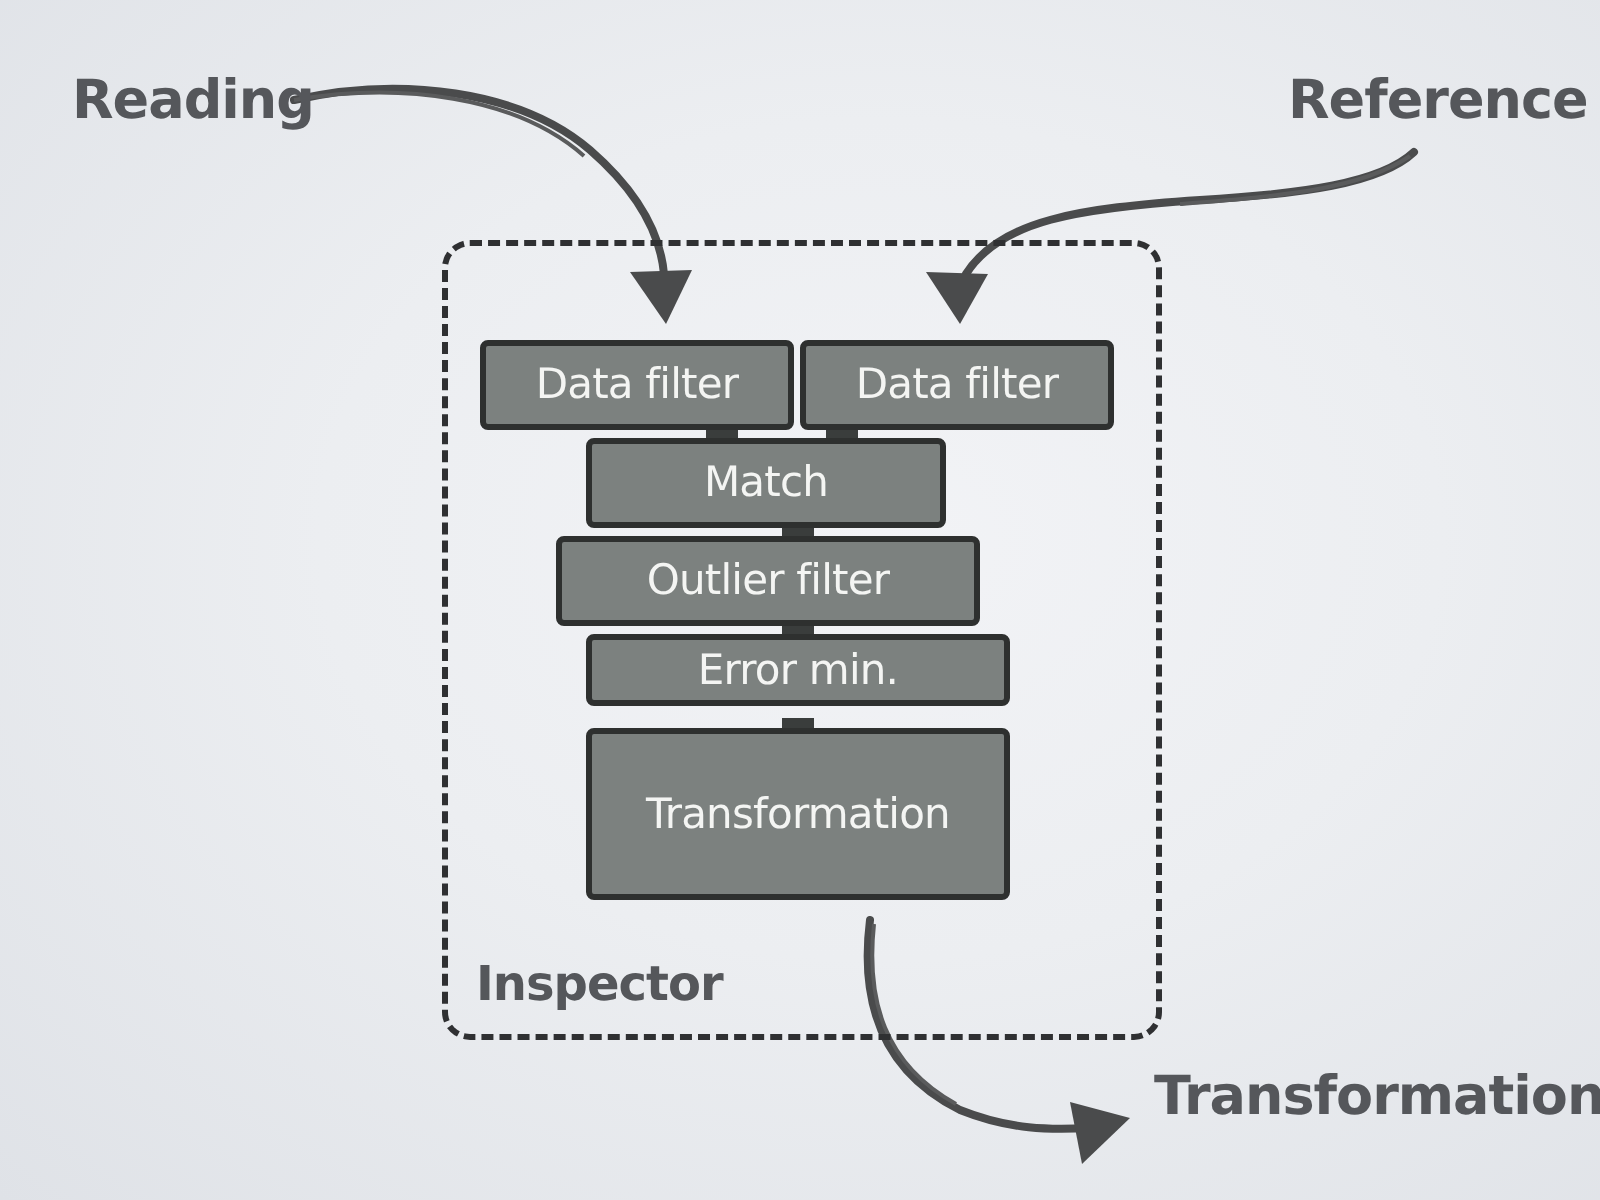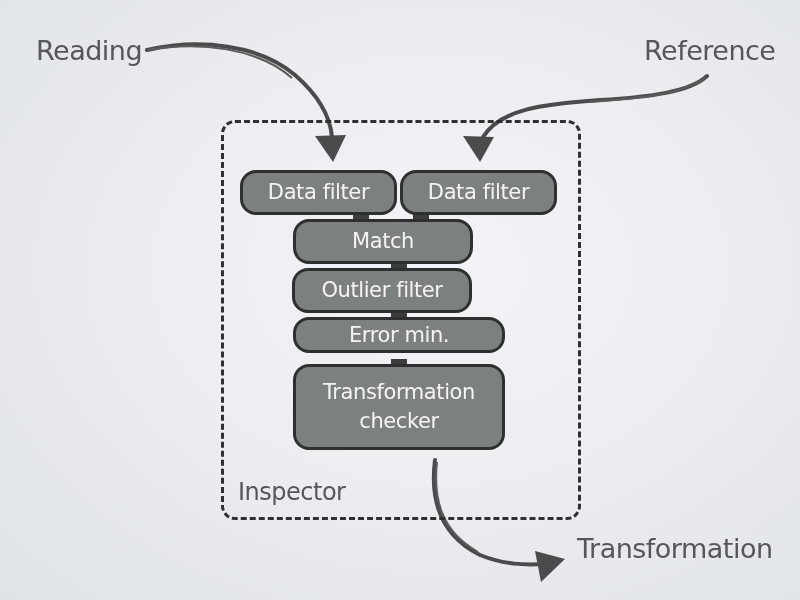--- a/index.html
+++ b/index.html
@@ -3,41 +3,41 @@
 <meta charset="utf-8">
 <style>
   html, body { margin:0; padding:0; }
   body {
     width:800px; height:600px; overflow:hidden; position:relative;
     background: radial-gradient(ellipse at 55% 45%, #f2f3f6 0%, #eceef1 45%, #dfe2e7 100%);
     font-family: "DejaVu Sans", "Liberation Sans", sans-serif;
   }
   .label {
     position:absolute; color:#55575b; font-size:27px; letter-spacing:-0.5px;
-    font-weight:400; white-space:nowrap;
+    font-weight:700; white-space:nowrap;
   }
   #lbl-reading { left:36px; top:35px; }
   #lbl-reference { left:644px; top:35px; }
   #lbl-transformation { left:577px; top:533px; }
   #lbl-inspector { left:238px; top:478px; font-size:24px; }
 
   .dashed-box {
     position:absolute; left:221px; top:120px; width:354px; height:394px;
     border:3px dashed #2f3032; border-radius:14px;
   }
   .block {
     position:absolute; background:#7c817f; border:3px solid #2e302f;
-    border-radius:16px; color:#f4f5f3; font-size:21px; letter-spacing:-0.4px;
+    border-radius:4px; color:#f4f5f3; font-size:21px; letter-spacing:-0.4px;
     display:flex; align-items:center; justify-content:center; text-align:center;
     line-height:29px; box-sizing:border-box;
   }
   #blk-df1 { left:240px; top:170px; width:157px; height:45px; }
   #blk-df2 { left:400px; top:170px; width:157px; height:45px; }
   #blk-match { left:293px; top:219px; width:180px; height:45px; }
-  #blk-outlier { left:292px; top:268px; width:180px; height:45px; }
+  #blk-outlier { left:278px; top:268px; width:212px; height:45px; }
   #blk-error { left:293px; top:317px; width:212px; height:36px; }
   #blk-checker { left:293px; top:364px; width:212px; height:86px; }
 
   .conn { position:absolute; width:16px; height:6px; background:#3a3d3c; }
   #c1 { left:353px; top:214px; }
   #c2 { left:413px; top:214px; }
   #c3 { left:391px; top:263px; }
   #c4 { left:391px; top:312px; }
   #c5 { left:391px; top:359px; }
 
@@ -91,15 +91,14 @@
 </div>
 <div class="block" id="blk-outlier">
   <span>Outlier filter</span>
 </div>
 <div class="block" id="blk-error">
   <span>Error min.</span>
 </div>
 <div class="block" id="blk-checker">
   <div>
     <div>Transformation</div>
-    <div>checker</div>
   </div>
 </div>
 
 </body></html>

